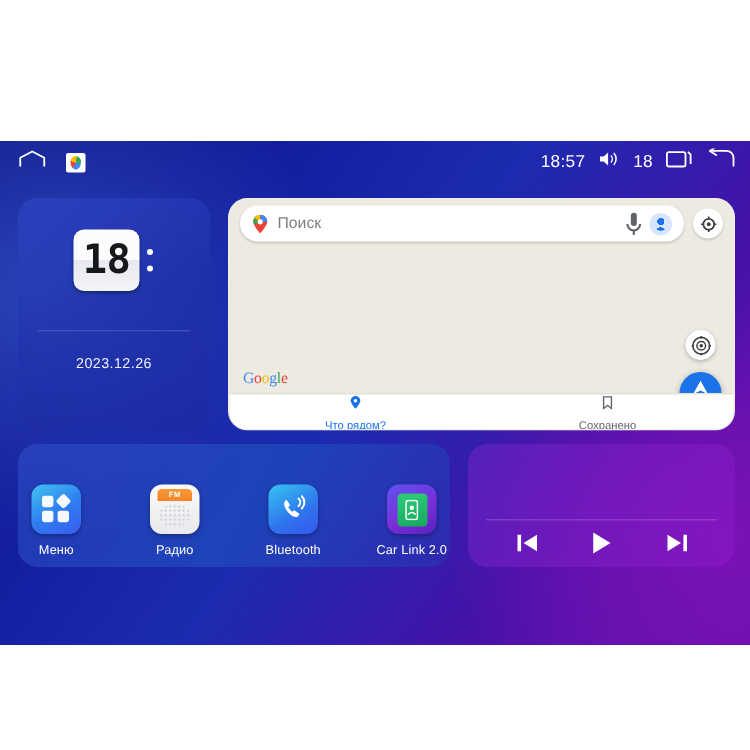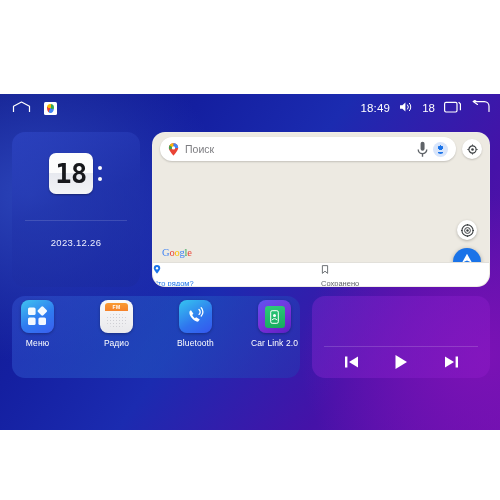--- a/index.html
+++ b/index.html
@@ -150,33 +150,33 @@
   }
   .map-start .st-lbl {
     font-size: 6px; font-weight: 700; letter-spacing: .2px; margin-top: 1px;
   }
 
   .map-tabs {
     position: absolute; left: 0; right: 0; bottom: 0; height: 24px;
     background: #ffffff; display: flex; align-items: center;
     border-top: 1px solid #e2e0da;
   }
-  .map-tab { flex: 1; text-align: left; }
+  .map-tab { flex: 1; text-align: center; }
   .map-tab .mt-ico { height: 9px; margin-bottom: 1px; }
   .map-tab .mt-lbl { font-size: 7.5px; display: block; }
   .map-tab.active .mt-lbl { color: #1a73e8; }
   .map-tab .mt-lbl { color: #5f6368; }
 
   
   #appDock {
     left: 12px; top: 202px; width: 288px; height: 82px;
     background: linear-gradient(120deg, rgba(48,78,205,.55) 0%, rgba(36,92,195,.5) 50%, rgba(32,62,180,.45) 100%);
   }
   .dock-row {
-    position: absolute; left: 0; right: 0; top: 4px;
+    position: absolute; left: 0; right: 0; top: 27px;
     display: flex; justify-content: space-around; align-items: flex-start; gap: 28px;
   }
   .app { width: 50px; text-align: center; }
   .app-ico {
     width: 33px; height: 33px; border-radius: 8px; margin: 0 auto 5px;
     display: flex; align-items: center; justify-content: center;
     box-shadow: 0 1px 3px rgba(0,0,0,.3); overflow: hidden; position: relative;
   }
   .app-lbl { font-size: 8.5px; color: #ffffff; display: block; letter-spacing: .1px; }
 
@@ -276,21 +276,21 @@
       <span class="sb-ico">
         <svg width="19" height="12" viewBox="0 0 19 12">
             <path d="M1.5 11 L1.5 5.2 L9.5 1 L17.5 5.2 L17.5 11" fill="none" stroke="#ffffff" stroke-width="1.2" stroke-linejoin="round"></path>
           </svg>
       </span>
       <span class="maps-mini">
           <span></span>
         </span>
     </div>
     <div class="sb-right">
-      <span class="sb-time">18:49</span>
+      <span class="sb-time">18:57</span>
       <span class="sb-ico">
         <svg width="14" height="12" viewBox="0 0 14 12">
           <path d="M1 4.3 L3.4 4.3 L6.4 1.6 L6.4 10.4 L3.4 7.7 L1 7.7 Z" fill="#ffffff"></path>
           <path d="M8.3 3.6 A3.6 3.6 0 0 1 8.3 8.4" fill="none" stroke="#ffffff" stroke-width="1"></path>
           <path d="M10.2 2 A6 6 0 0 1 10.2 10" fill="none" stroke="#ffffff" stroke-width="1"></path>
         </svg>
       </span>
       <span class="sb-num">18</span>
       <span class="sb-ico">
         <svg width="18" height="13" viewBox="0 0 18 13">

